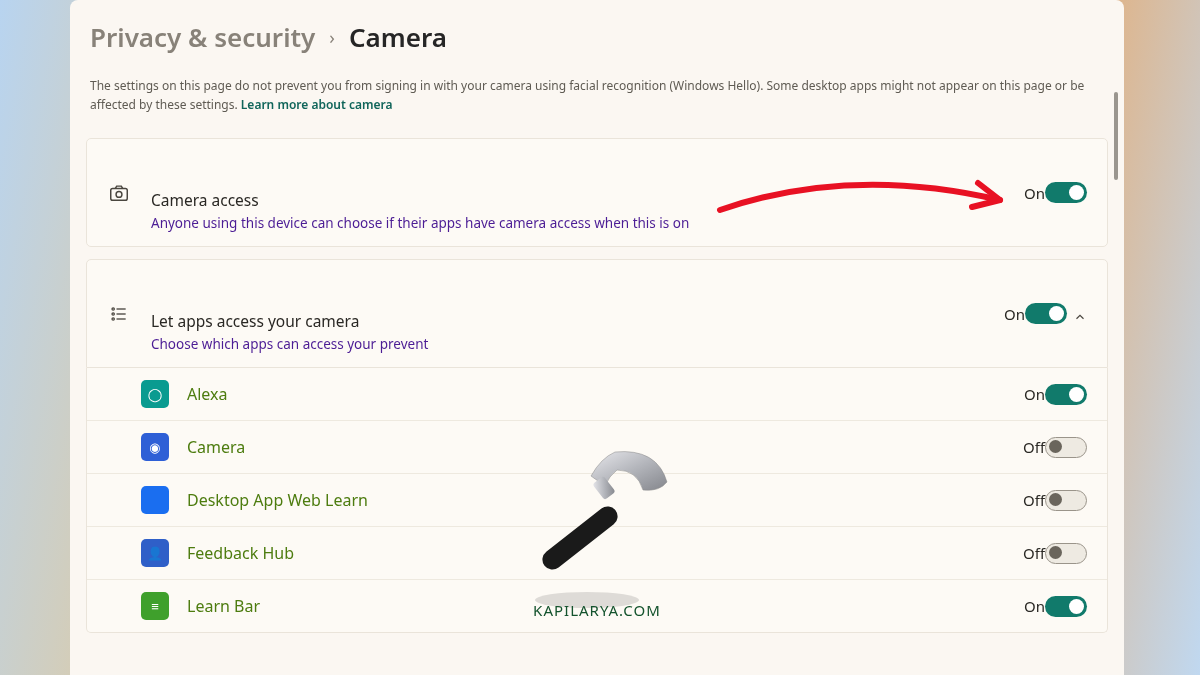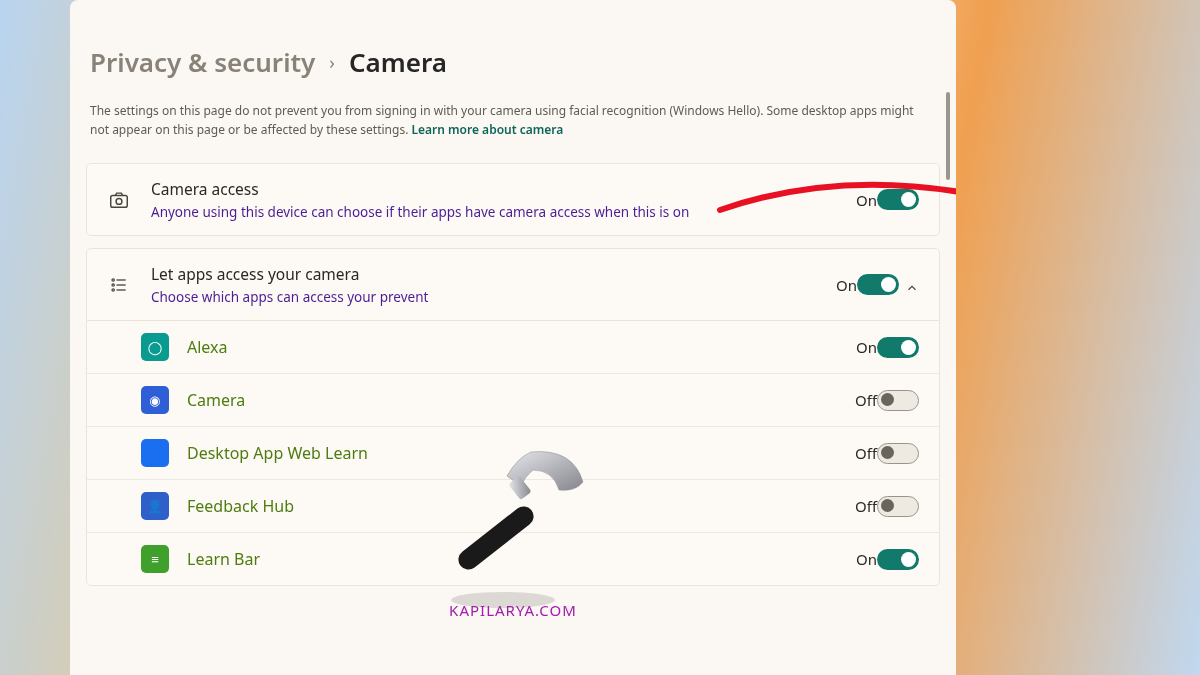--- a/index.html
+++ b/index.html
@@ -8,25 +8,25 @@
     width: 1200px;
     height: 675px;
     overflow: hidden;
     background: linear-gradient(100deg, #b8d4f0 0%, #e8c890 25%, #fff0d8 50%, #f0a050 75%, #c0d8f0 100%);
     position: relative;
   }
   .panel {
     position: absolute;
     left: 70px;
     top: 0;
-    width: 886px;
+    width: 1054px;
     height: 675px;
     background: #fbf7f2;
     border-radius: 8px 8px 0 0;
-    padding: 44px 0 0 0;
+    padding: 19px 0 0 0;
     overflow: hidden;
   }
   .scrollbar {
     position: absolute;
     right: 6px;
     top: 92px;
     width: 4px;
     height: 88px;
     background: #9a968f;
     border-radius: 2px;
@@ -78,20 +78,21 @@
     height: 24px;
     flex: 0 0 24px;
     color: #4a463f;
     display:flex; align-items:center; justify-content:center;
   }
   .card .texts { flex: 1 1 auto; }
   .card .title {
     font-size: 15.5px;
     color: #2a2824;
     font-weight: 400;
+    margin-top: 36px;
   }
   .card .sub {
     font-size: 13.5px;
     color: #4c1d95;
     margin-top: 3px;
   }
   .ctrl {
     display: flex;
     align-items: center;
     gap: 0;
@@ -165,21 +166,21 @@
   .arrow-svg {
     position:absolute;
     left: 640px; top: 155px;
     pointer-events:none;
   }
   
   .watermark-text{
     position:absolute;
     left:50%; top:600px;
     transform:translateX(-50%);
-    color:#a21caf; font-size:15px;
+    color:#14532d; font-size:15px;
     letter-spacing:1px;
     pointer-events:none;
   }
   .hammer-svg{
     position:absolute;
     left:50%; top:440px;
     transform:translateX(-50%);
     pointer-events:none;
   }
 </style>

